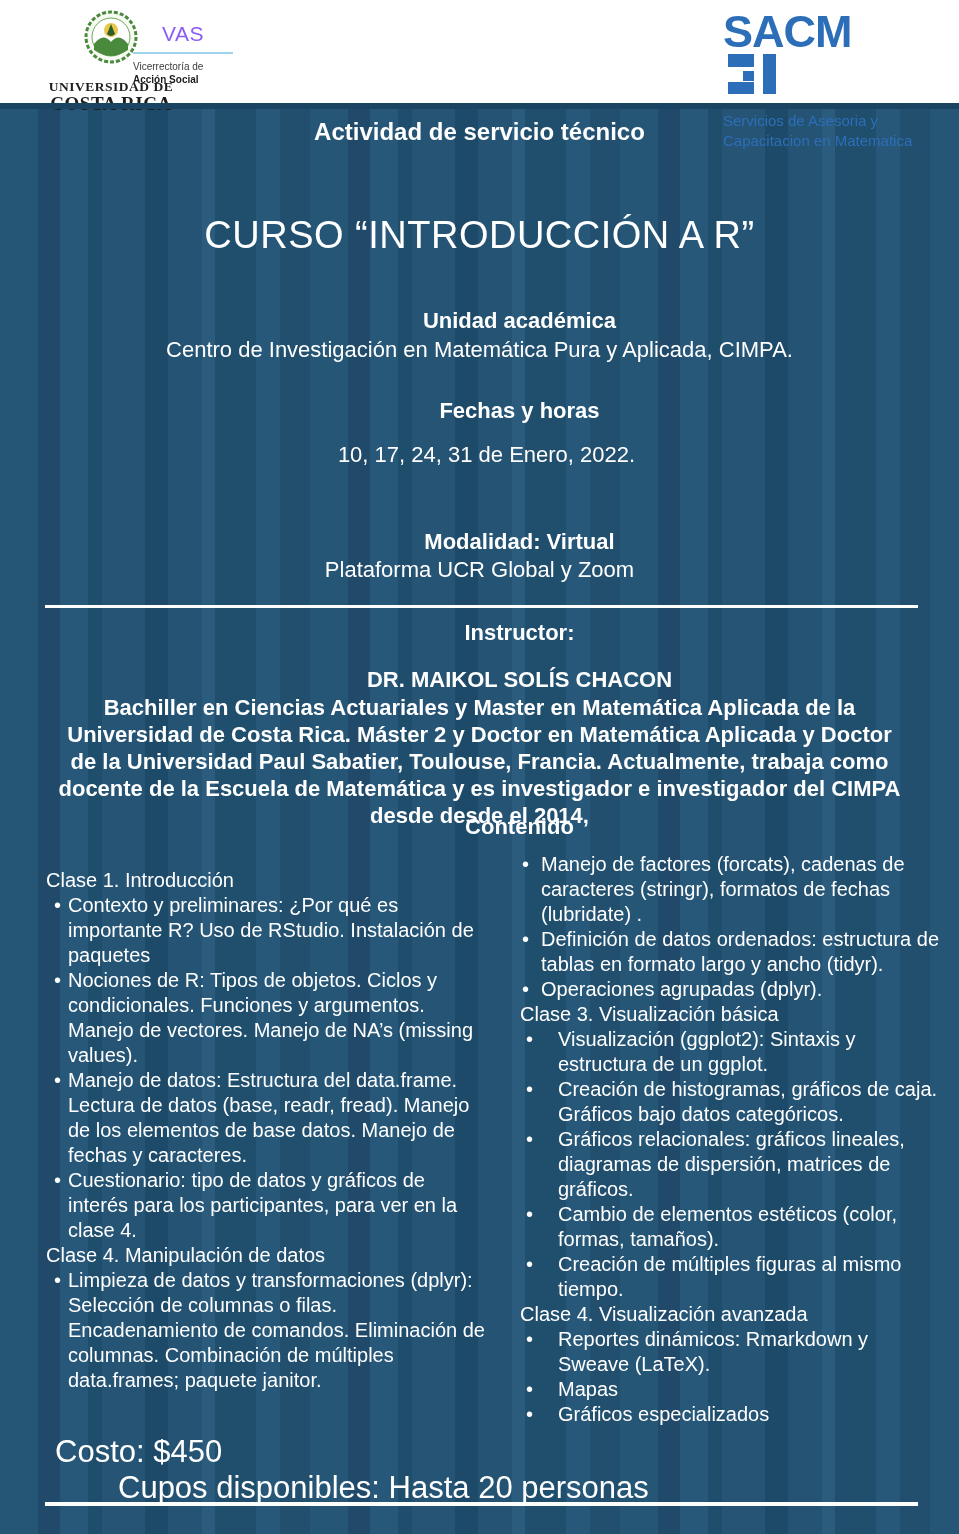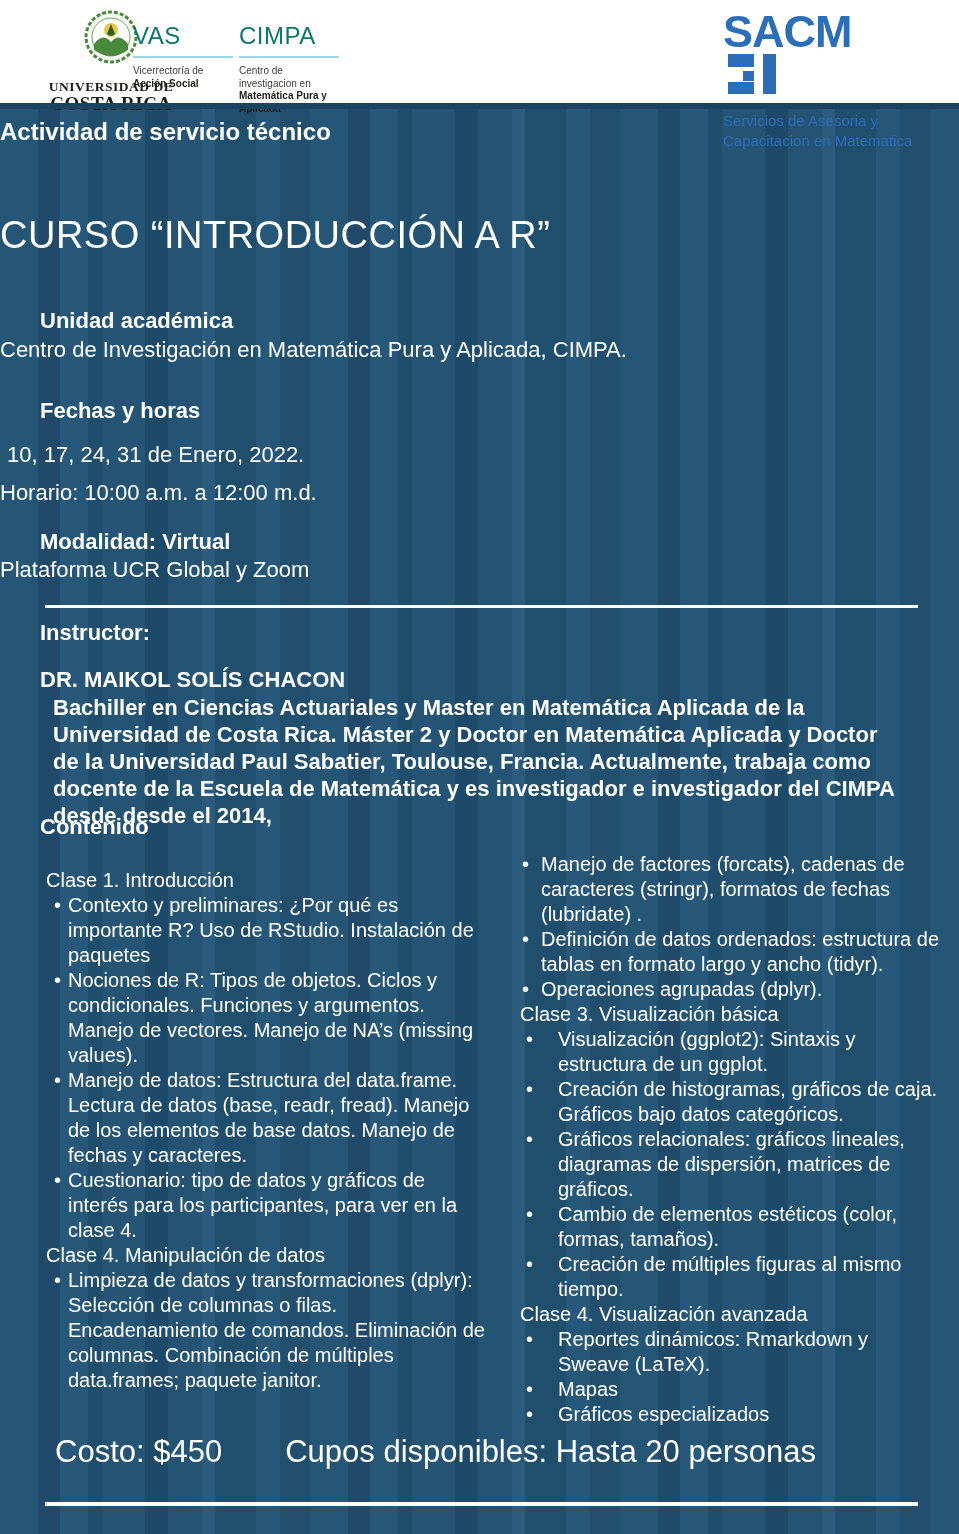--- a/index.html
+++ b/index.html
@@ -26,36 +26,36 @@
   
   .header{position:absolute;top:0;left:0;width:100%;height:103px;background:#ffffff;}
   .header-edge{position:absolute;top:103px;left:0;width:100%;height:6px;background:#1B4462;}
   .ucr-logo{position:absolute;left:46px;top:10px;width:130px;text-align:center;}
   .ucr-words{font-family:"Liberation Serif", serif;color:#1d1d1b;line-height:1.02;margin-top:12px;}
   .ucr-l1{font-size:13.5px;font-weight:bold;letter-spacing:.5px;}
   .ucr-l2{font-size:19px;font-weight:bold;letter-spacing:.5px;}
   .logo-block{position:absolute;top:22px;}
   .vas-block{left:133px;width:100px;}
   .cimpa-block{left:239px;width:100px;}
-  .acr{font-size:24px;color:#0f766e;letter-spacing:.5px;}
+  .acr{font-size:21px;color:#8b5cf6;letter-spacing:.5px;text-align:center;}
   .acr-rule{height:2px;background:#9FD4EE;margin:6px 0 7px 0;}
   .acr-sub{font-size:10px;color:#3c3c3b;line-height:1.25;}
   .acr-sub b{color:#1d1d1b;}
   .sacm-block{position:absolute;right:46px;top:12px;width:190px;color:#2D6EB8;}
   .sacm-row{display:flex;align-items:flex-start;flex-direction:column;}
   .sacm-word{font-size:45px;font-weight:bold;letter-spacing:-1px;line-height:40px;}
   .sacm-icon{position:relative;width:48px;height:40px;margin-left:5px;margin-top:2px;}
   .sacm-icon i{position:absolute;background:#2D6EB8;}
   .si-top{left:0;top:0;width:26px;height:13px;}
   .si-mid{left:15px;top:17px;width:11px;height:10px;}
   .si-bot{left:0;bottom:0;width:26px;height:12px;}
   .si-right{right:0;top:0;width:13px;height:40px;}
   .sacm-sub{font-size:15px;line-height:1.35;margin-top:17px;}
   
-  .cblock{position:absolute;left:0;width:100%;text-align:left;color:#ffffff;}
+  .cblock{position:absolute;left:0;width:100%;text-align:center;color:#ffffff;}
   .kicker{top:118px;font-size:24px;font-weight:bold;}
   .main-title{top:214px;font-size:38px;letter-spacing:.5px;}
   .h-bold{font-weight:bold;font-size:22px;padding-left:40px;}
   .t-reg{font-size:22px;}
   .unit-heading{top:308px;}
   .unit-name{top:337px;}
   .dates-heading{top:398px;}
   .dates-line{top:442px;padding-left:7px;}
   .schedule-line{top:480px;}
   .modality-line{top:529px;}
@@ -71,21 +71,21 @@
   .col{position:absolute;color:#ffffff;font-size:20px;line-height:25px;}
   .col-left{left:38px;top:852px;width:440px;padding-top:16px;margin-left:8px;}
   .col-right{left:520px;top:852px;width:422px;}
   .citem{display:flex;}
   .citem .bullet{flex:0 0 auto;}
   .col-left .b1 .bullet{margin-left:8px;width:14px;}
   .col-right .b1 .bullet{margin-left:2px;width:19px;}
   .col-right .b2 .bullet{margin-left:6px;width:32px;}
   .btext{flex:1 1 auto;}
   
-  .bottom-row{position:absolute;top:1434px;left:55px;width:860px;color:#ffffff;font-size:31px;display:flex;}
+  .bottom-row{position:absolute;top:1434px;left:55px;width:860px;color:#ffffff;font-size:31px;display:flex;flex-direction:column;}
   .capacity{margin-left:63px;}
 </style>
 </head>
 <body>
 
 <div class="page">
 
   <div class="header">
 
     <div class="ucr-logo">
@@ -102,27 +102,20 @@
       </div>
     </div>
 
     <div class="logo-block vas-block">
       <div class="acr">VAS</div>
       <div class="acr-rule"></div>
       <div class="acr-sub">Vicerrectoría de</div>
       <div class="acr-sub"><b>Acción Social</b></div>
     </div>
 
-    <div class="logo-block cimpa-block">
-      <div class="acr">CIMPA</div>
-      <div class="acr-rule"></div>
-      <div class="acr-sub">Centro de investigacion en</div>
-      <div class="acr-sub"><b>Matemática Pura y</b></div>
-      <div class="acr-sub"><b>Aplicada</b></div>
-    </div>
 
     <div class="sacm-block">
       <div class="sacm-row">
         <span class="sacm-word">SACM</span>
         <span class="sacm-icon">
           <i class="si-top"></i>
             <i class="si-mid"></i>
             <i class="si-bot"></i>
             <i class="si-right"></i>
         </span>
@@ -136,21 +129,20 @@
   <div class="header-edge"></div>
 
   <div class="cblock kicker">Actividad de servicio técnico</div>
   <div class="cblock main-title">CURSO “INTRODUCCIÓN A R”</div>
 
   <div class="cblock h-bold unit-heading">Unidad académica</div>
   <div class="cblock t-reg unit-name">Centro de Investigación en Matemática Pura y Aplicada, CIMPA.</div>
 
   <div class="cblock h-bold dates-heading">Fechas y horas</div>
   <div class="cblock t-reg dates-line">10, 17, 24, 31 de Enero, 2022.</div>
-  <div class="cblock t-reg schedule-line">Horario: 10:00 a.m. a 12:00 m.d.</div>
 
   <div class="cblock h-bold modality-line">Modalidad: Virtual</div>
   <div class="cblock t-reg platform-line">Plataforma UCR Global y Zoom</div>
 
   <div class="rule rule-top"></div>
 
   <div class="cblock h-bold instructor-name">DR. MAIKOL SOLÍS CHACON</div>
   <div class="cblock h-bold instructor-heading">Instructor:</div>
   <div class="cblock bio">Bachiller en Ciencias Actuariales y Master en Matemática Aplicada de la Universidad de Costa Rica. Máster 2 y Doctor en Matemática Aplicada y Doctor de la Universidad Paul Sabatier, Toulouse, Francia. Actualmente, trabaja como docente de la Escuela de Matemática y es investigador e investigador del CIMPA desde desde el 2014,</div>
 

